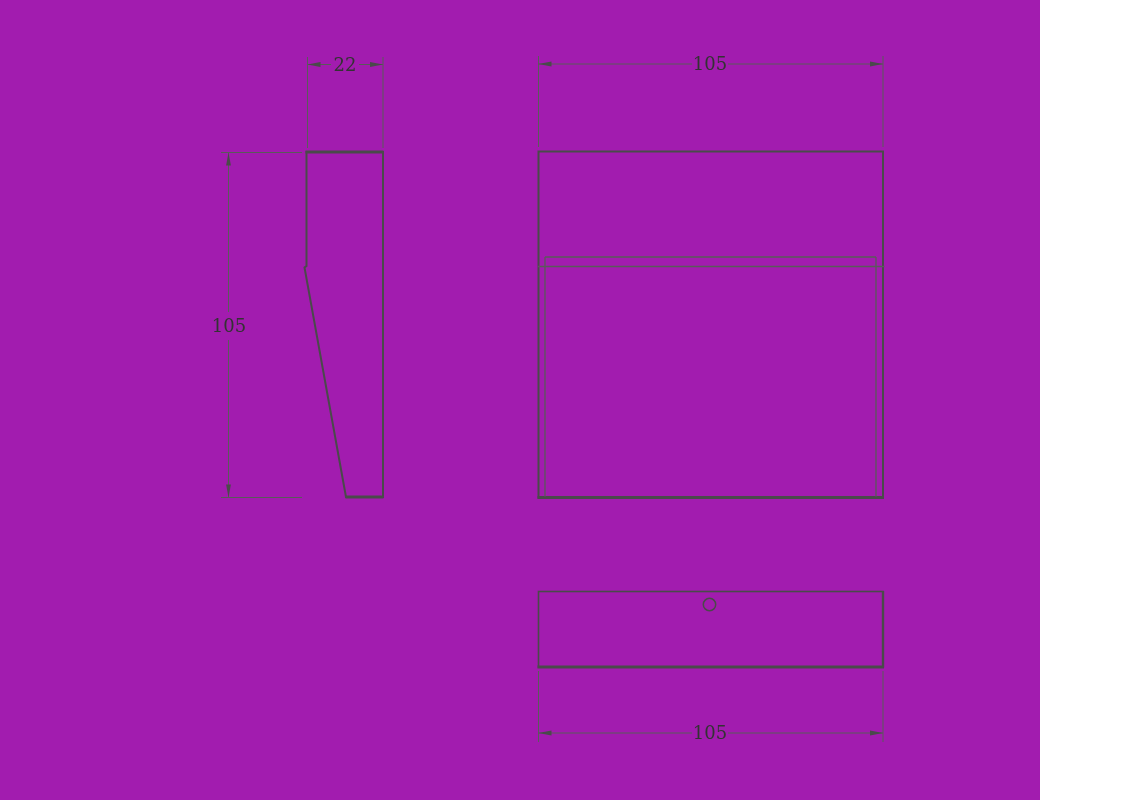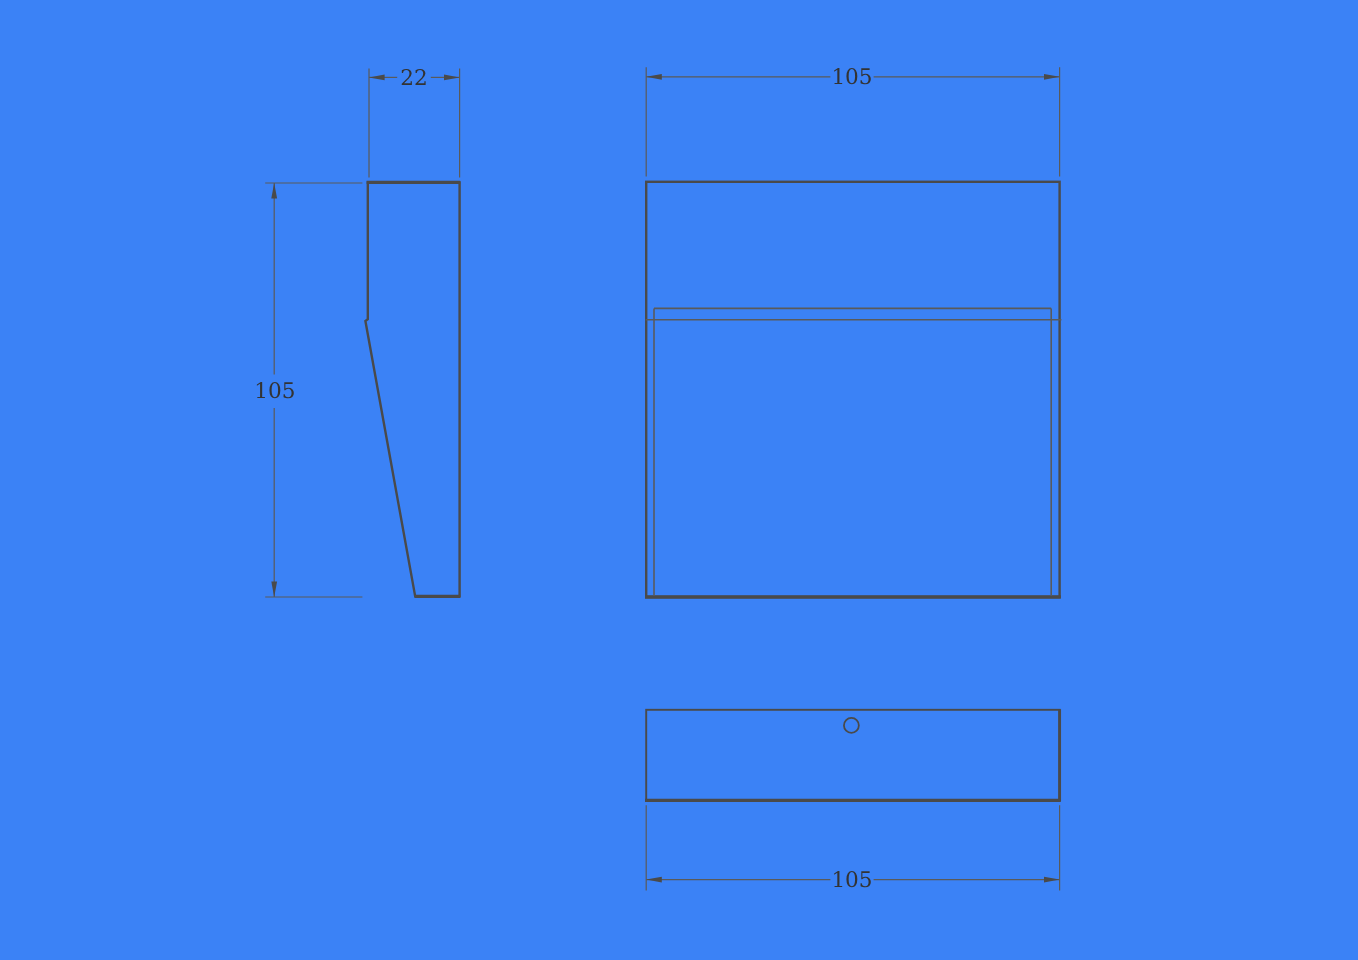--- a/index.html
+++ b/index.html
@@ -1,20 +1,20 @@
 <!DOCTYPE html>
 <html><head>
 <meta charset="utf-8">
 <style>
   html, body { margin: 0; padding: 0; background: #ffffff; }
   .canvas {
     position: relative;
-    width: 1132px;
+    width: 1040px;
     height: 800px;
-    background: #3b82f6;
+    background: #a21caf;
     overflow: hidden;
     font-family: "DejaVu Serif", "Liberation Serif", serif;
   }
   svg { position: absolute; left: 0; top: 0; }
   .obj   { stroke: #4a4a4a; fill: none; stroke-width: 2; stroke-linejoin: miter; }
   .obj-thick { stroke: #4a4a4a; fill: none; stroke-width: 2.8; }
   .obj-med   { stroke: #4a4a4a; fill: none; stroke-width: 2.4; }
   .obj-thin  { stroke: #5a5a5a; fill: none; stroke-width: 1.3; }
   .dim   { stroke: #5a5a5a; fill: none; stroke-width: 1; }
   .arrow { fill: #4a4a4a; stroke: none; }

